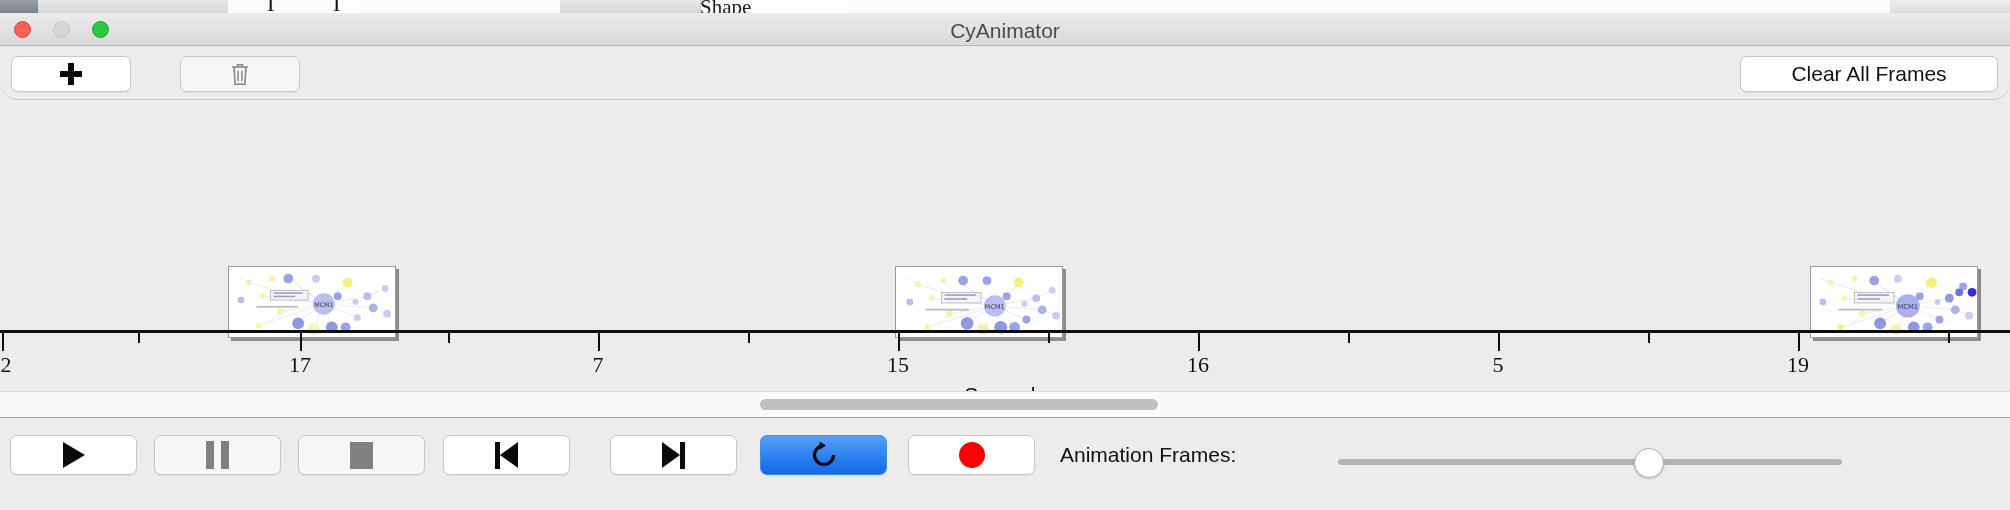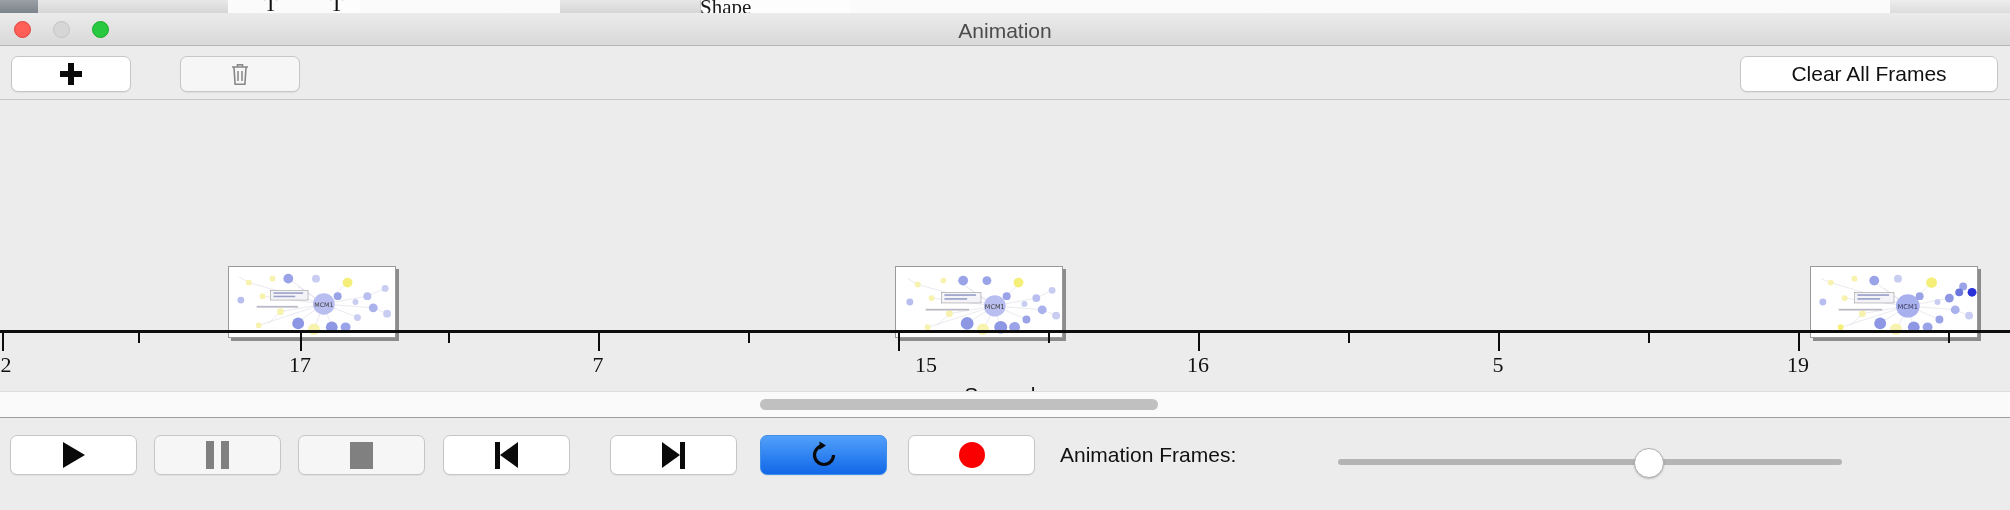--- a/index.html
+++ b/index.html
@@ -84,20 +84,21 @@
     font-family: "Liberation Sans", sans-serif;
   }
 
   
   #toolbar {
     position: relative;
     width: 100%;
     height: 53px;
     background: #ececec;
     border-bottom: 1px solid #c8c8c8;
+    border-radius: 18px;
   }
   .tbtn {
     position: absolute;
     top: 10px;
     height: 36px;
     border-radius: 7px;
     border: 1px solid #c6c6c6;
     box-sizing: border-box;
     display: flex;
     align-items: center;
@@ -322,21 +323,21 @@
   <div class="bgseg" style="left:1490px;width:400px;background:#fbfbfb;border-right:none;"></div>
   <div class="bgseg" style="left:1890px;width:120px;background:linear-gradient(to bottom,#ededed,#dcdcdc);border-right:none;"></div>
 </div>
 
 <div id="window">
 
   <div id="titlebar">
     <div class="traffic" id="tl-close"></div>
     <div class="traffic" id="tl-min"></div>
     <div class="traffic" id="tl-max"></div>
-    <div id="window-title">Animation</div>
+    <div id="window-title">CyAnimator</div>
   </div>
 
   <div id="toolbar">
     <div class="tbtn enabled" id="btn-add">
       <span class="plus-icon"></span>
     </div>
     <div class="tbtn disabled" id="btn-del">
       <span class="trash-icon">
         <svg width="20" height="24" viewBox="0 0 20 24">
           <path d="M2 5 h16 M7.5 5 V2.8 h5 V5 M4 5.6 l1.1 16.6 h9.8 L16 5.6" fill="none" stroke="#878787" stroke-width="1.6"></path>
@@ -484,21 +485,21 @@
     <div class="tick minor" style="left:448px;"></div>
     <div class="tick minor" style="left:748px;"></div>
     <div class="tick minor" style="left:1048px;"></div>
     <div class="tick minor" style="left:1348px;"></div>
     <div class="tick minor" style="left:1648px;"></div>
     <div class="tick minor" style="left:1948px;"></div>
 
     <div class="tick-label" style="left:6px;">2</div>
     <div class="tick-label" style="left:300px;">17</div>
     <div class="tick-label" style="left:598px;">7</div>
-    <div class="tick-label" style="left:898px;margin-left:28px;">15</div>
+    <div class="tick-label" style="left:898px;">15</div>
     <div class="tick-label" style="left:1198px;">16</div>
     <div class="tick-label" style="left:1498px;">5</div>
     <div class="tick-label" style="left:1798px;">19</div>
 
     <div id="axis-title">Seconds</div>
   </div>
 
   <div id="hscroll">
     <div id="hscroll-thumb"></div>
   </div>

